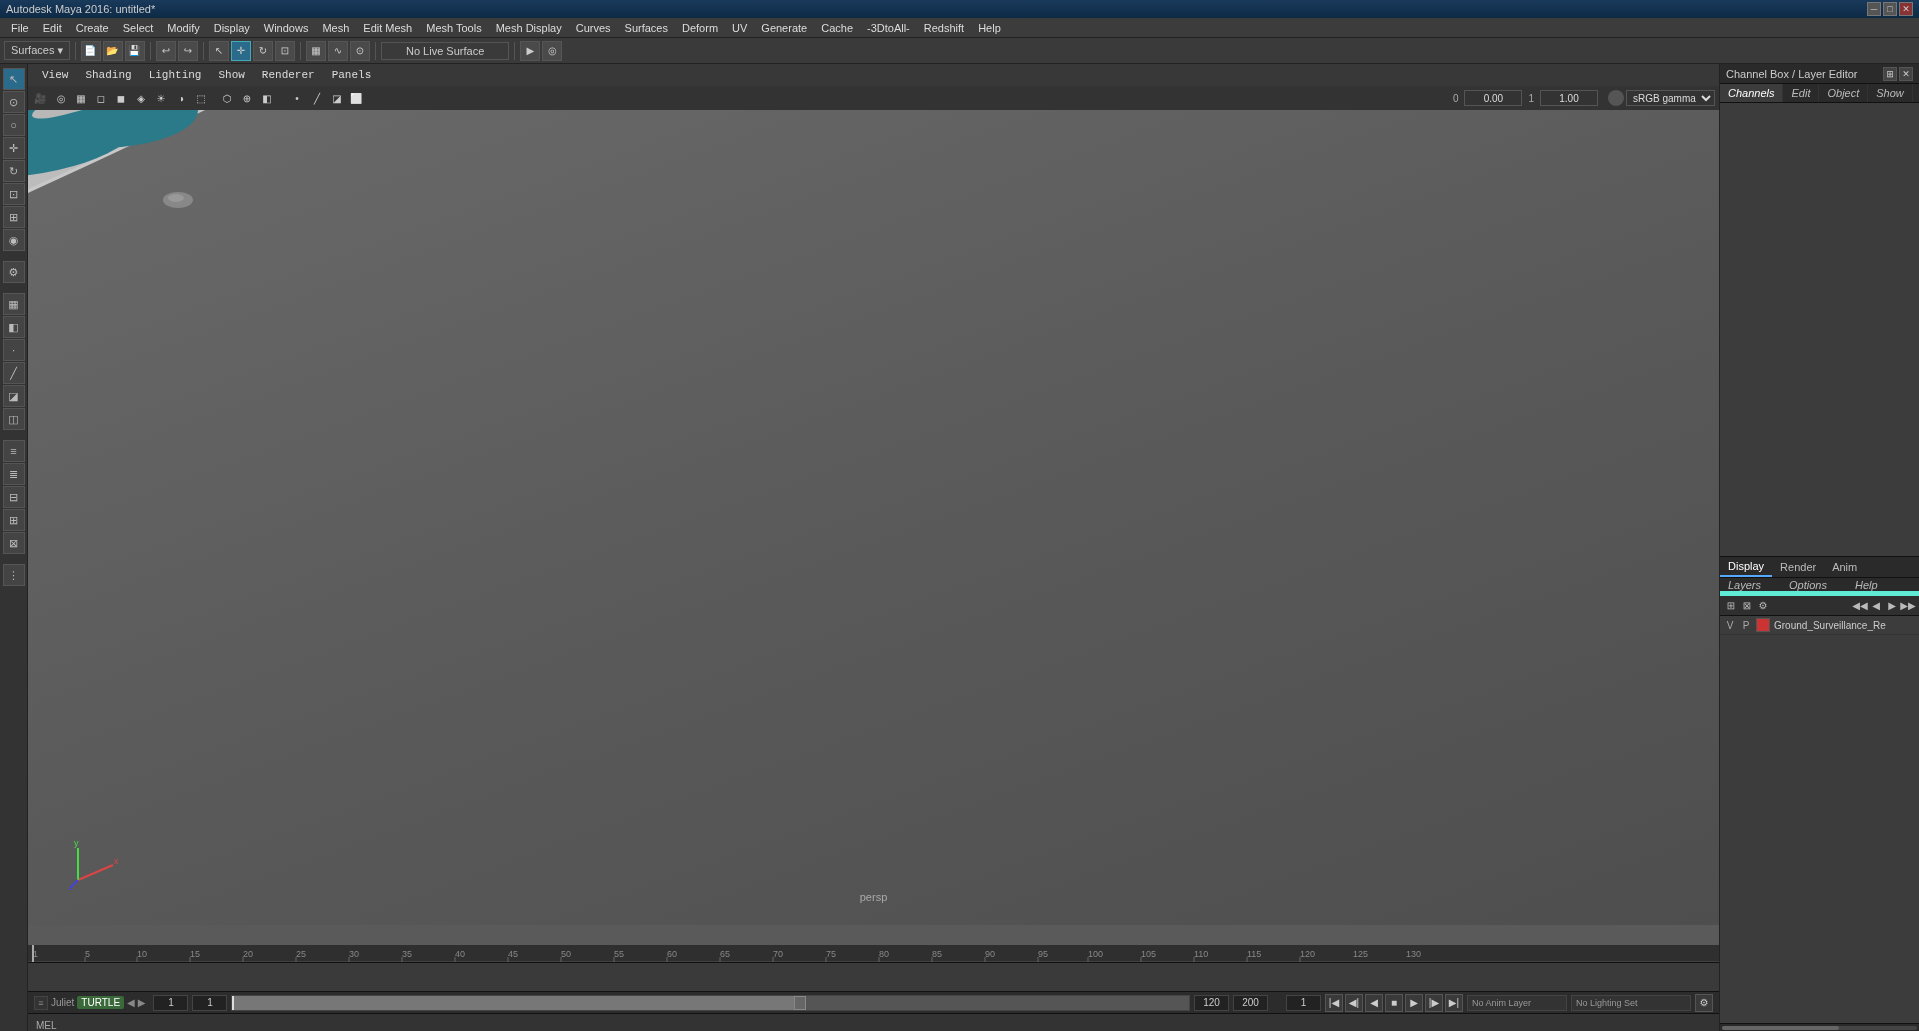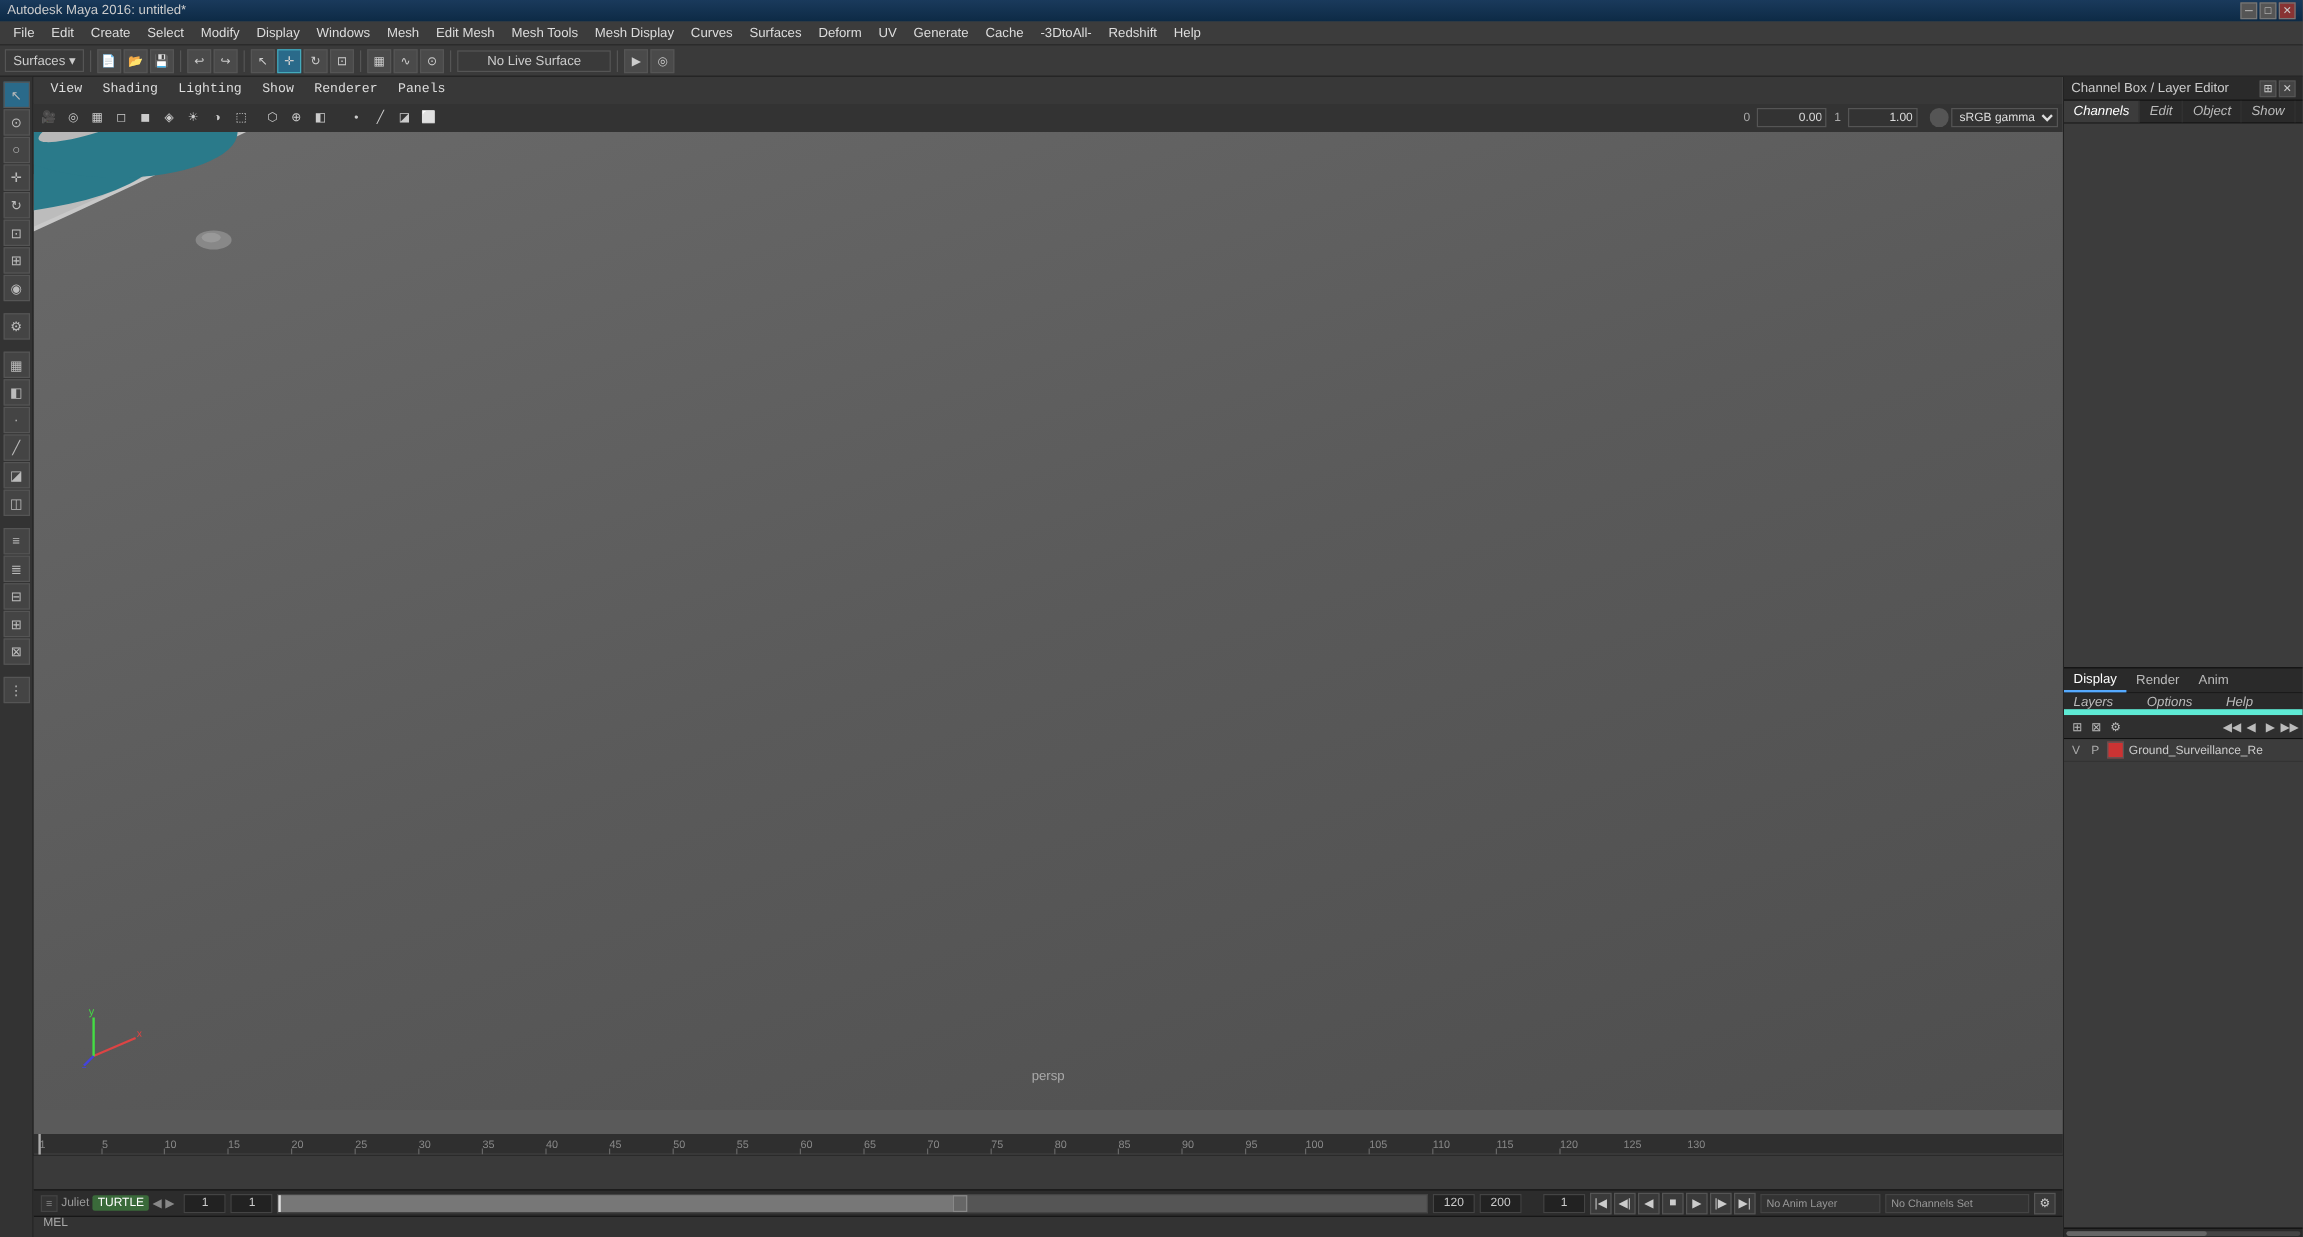--- a/index.html
+++ b/index.html
@@ -156,21 +156,21 @@
       display: flex; align-items: center; justify-content: center;
       font-size: 10px; color: #ccc; cursor: pointer;
     }
     .vp-input-small {
       width: 58px; height: 16px;
       background: #333;
       border: 1px solid #555;
       color: #ddd;
       font-size: 10px;
       padding: 0 3px;
-      text-align: right;
+      text-align: center;
     }
     .vp-gamma-select {
       height: 16px;
       background: #333;
       border: 1px solid #555;
       color: #ddd;
       font-size: 10px;
       padding: 0 2px;
     }
 
@@ -737,29 +737,29 @@
             <div class="pb-btn">▶</div>
             <div class="pb-btn">|▶</div>
             <div class="pb-btn">▶|</div>
           </div>
 
           <div style="flex:0 0 100px;padding:0 4px;background:#333;border:1px solid #444;height:16px;display:flex;align-items:center;">
             <span style="font-size:9px;color:#999;">No Anim Layer</span>
           </div>
 
           <div style="flex:0 0 120px;padding:0 4px;background:#333;border:1px solid #444;height:16px;display:flex;align-items:center;">
-            <span style="font-size:9px;color:#999;">No Channels Set</span>
+            <span style="font-size:9px;color:#999;">No Lighting Set</span>
           </div>
 
           <div class="pb-btn">⚙</div>
         </div>
 
       </div>
 
-      <div id="status-bar" style="height:18px;background:#333;border-top:1px solid #111;display:flex;align-items:flex-start;padding:0 8px;font-size:10px;color:#aaa;">
+      <div id="status-bar" style="height:18px;background:#333;border-top:1px solid #111;display:flex;align-items:flex-end;padding:0 8px;font-size:10px;color:#aaa;">
         <span>MEL</span>
       </div>
 
     </div>
 
     <div id="right-panel">
 
       <div id="right-panel-title">
         <span>Channel Box / Layer Editor</span>
         <div style="display:flex;gap:2px;">

